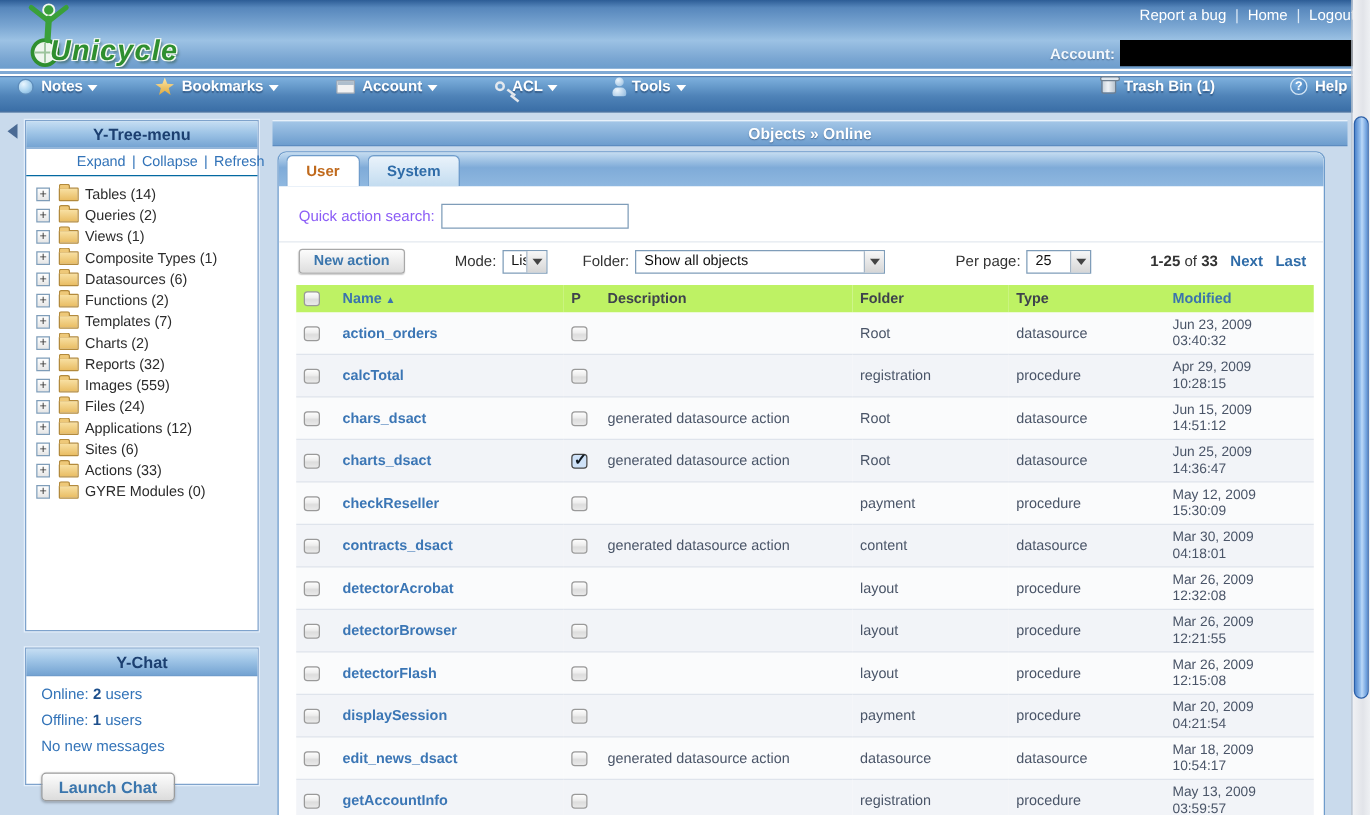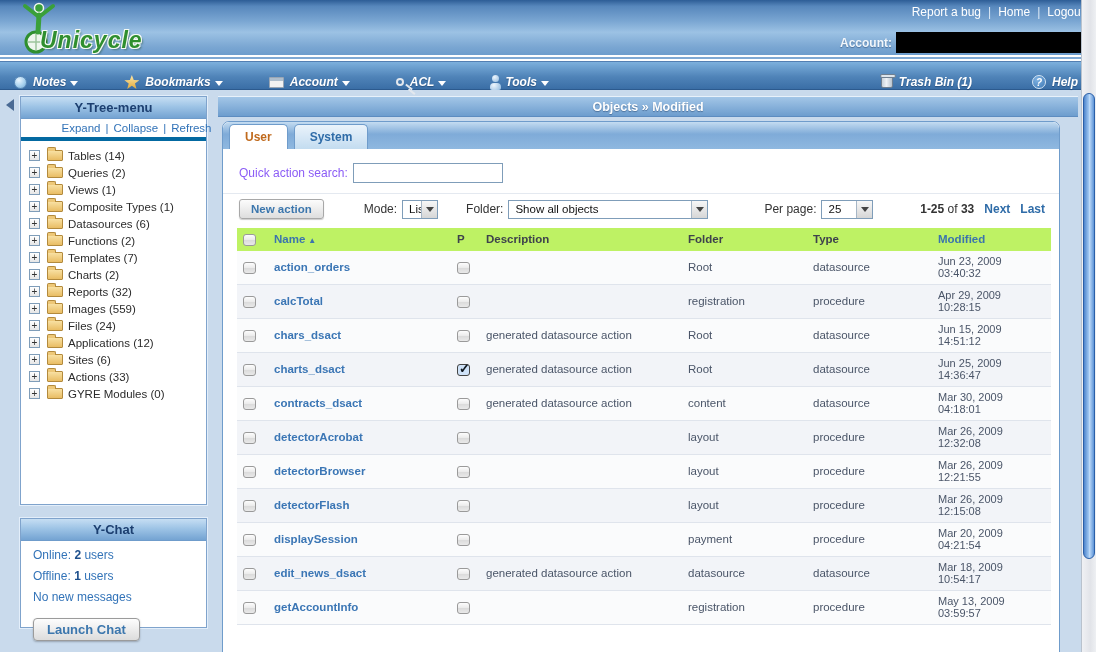--- a/index.html
+++ b/index.html
@@ -19,21 +19,21 @@
   .top-links { position:absolute; top:5px; right:12px; font-size:12px; color:#fff; }
   .top-links a { color:#fff; text-decoration:none; cursor:pointer; }
   .top-links .sep { color:#dce9f6; margin:0 7px; }
   .account-row { position:absolute; top:32px; right:12px; display:flex; align-items:center; }
   .account-label { color:#f2f7fc; font-size:12px; font-weight:bold; text-shadow:0 1px 1px rgba(30,60,100,.5); margin-right:4px; }
   .account-redacted { width:188px; height:21px; background:#000; }
 
   
   .toolbar { position:absolute; top:62px; left:0; right:0; height:28px;
     background:linear-gradient(180deg,#7db0dd 0%,#4f83b8 55%,#3a6ea6 100%);
-    border-bottom:1px solid #2c5a8e; display:flex; align-items:flex-end; padding:0 14px;font-style:italic; }
+    border-bottom:1px solid #2c5a8e; display:flex; align-items:flex-start; padding:0 14px; }
   .tb-item { display:inline-flex; align-items:center; margin-right:46px; cursor:pointer; }
   .tb-item .tblabel { color:#fff; font-weight:bold; font-size:12px; margin:0 4px 0 6px; text-shadow:0 1px 1px rgba(20,50,90,.5); }
   .tb-caret { width:0; height:0; border-left:4px solid transparent; border-right:4px solid transparent; border-top:5px solid #fff; margin-top:3px; }
   .tb-right { margin-left:auto; display:flex; align-items:center; }
   .tb-right .tb-item { margin-right:0; }
   .tb-gap { width:56px; }
 
   
   .tbicon { position:relative; display:inline-block; }
   .icon-notes { width:13px; height:13px; border-radius:50%;
@@ -57,21 +57,21 @@
   .sidebar { position:absolute; top:90px; left:0; width:218px; bottom:0; }
   .collapse-arrow { position:absolute; left:6px; top:9px; width:0; height:0; cursor:pointer;
     border-top:6px solid transparent; border-bottom:6px solid transparent; border-right:8px solid #4a6a94; }
   .side-panel { position:absolute; left:20px; width:187px; background:#fff; border:1px solid #7fa3cc; box-shadow:0 0 0 1px #e3eefa; }
   .tree-panel { top:6px; height:409px; }
   .chat-panel { top:428px; height:110px; }
   .panel-title { height:22px; background:linear-gradient(180deg,#c6def3 0%,#9ec4e6 45%,#74a3d2 100%);
     border-bottom:1px solid #6f9ccb; color:#1c3f70; font-weight:bold; font-size:13px;
     display:flex; align-items:center; justify-content:center; }
   .tree-controls { height:22px; display:flex; align-items:center; justify-content:center;
-    font-size:11.5px; color:#3273b8; border-bottom:4px solid #0369a1;padding-left:46px; }
+    font-size:11.5px; color:#3273b8; border-bottom:1px solid #0369a1;padding-left:46px; }
   .tree-controls a { color:#3273b8; text-decoration:none; cursor:pointer; }
   .tree-controls .sep { margin:0 5px; color:#3273b8; }
   .tree-items { padding:6px 4px 4px 8px; }
   .tree-item { display:flex; align-items:center; height:17px; cursor:pointer; }
   .plusbox { width:11px; height:11px; border:1px solid #7f9db9; background:linear-gradient(180deg,#fff,#e6e6e6);
     color:#333; font-size:10px; line-height:9px; text-align:center; flex:0 0 11px; }
   .plusbox::before { content:"+"; }
   .folder-ic { position:relative; width:16px; height:11px; margin:0 5px 0 7px; flex:0 0 16px;
     background:linear-gradient(180deg,#f8e0a2 0%,#e9bd64 100%); border:1px solid #b38a3c; border-radius:1px; }
   .folder-ic::before { content:""; position:absolute; left:-1px; top:-4px; width:7px; height:3px;
@@ -313,21 +313,21 @@
         <div class="chat-line"><span>Offline:</span> <b>1</b> <span>users</span></div>
         <div class="chat-line">No new messages</div>
         <div class="chat-btn-row">
           <span class="launch-btn">Launch Chat</span>
         </div>
       </div>
     </div>
   </div>
 
   <div class="main">
-    <div class="breadcrumb-bar">Objects » Modified</div>
+    <div class="breadcrumb-bar">Objects » Online</div>
 
     <div class="content-panel">
       <div class="tabstrip">
         <span class="tab active">User</span>
         <span class="tab inactive">System</span>
       </div>
 
       <div class="search-row">
         <label>Quick action search:</label>
         <input class="search-input" type="text" value="" style="">
@@ -414,20 +414,30 @@
               <td><a class="name-link">charts_dsact</a></td>
               <td><span class="cb checked"></span></td>
               <td>generated datasource action</td>
               <td>Root</td>
               <td>datasource</td>
               <td class="mod">Jun 25, 2009
 14:36:47</td>
             </tr>
             <tr>
               <td><span class="cb"></span></td>
+              <td><a class="name-link">checkReseller</a></td>
+              <td><span class="cb"></span></td>
+              <td></td>
+              <td>payment</td>
+              <td>procedure</td>
+              <td class="mod">May 12, 2009
+15:30:09</td>
+            </tr>
+            <tr>
+              <td><span class="cb"></span></td>
               <td><a class="name-link">contracts_dsact</a></td>
               <td><span class="cb"></span></td>
               <td>generated datasource action</td>
               <td>content</td>
               <td>datasource</td>
               <td class="mod">Mar 30, 2009
 04:18:01</td>
             </tr>
             <tr>
               <td><span class="cb"></span></td>

